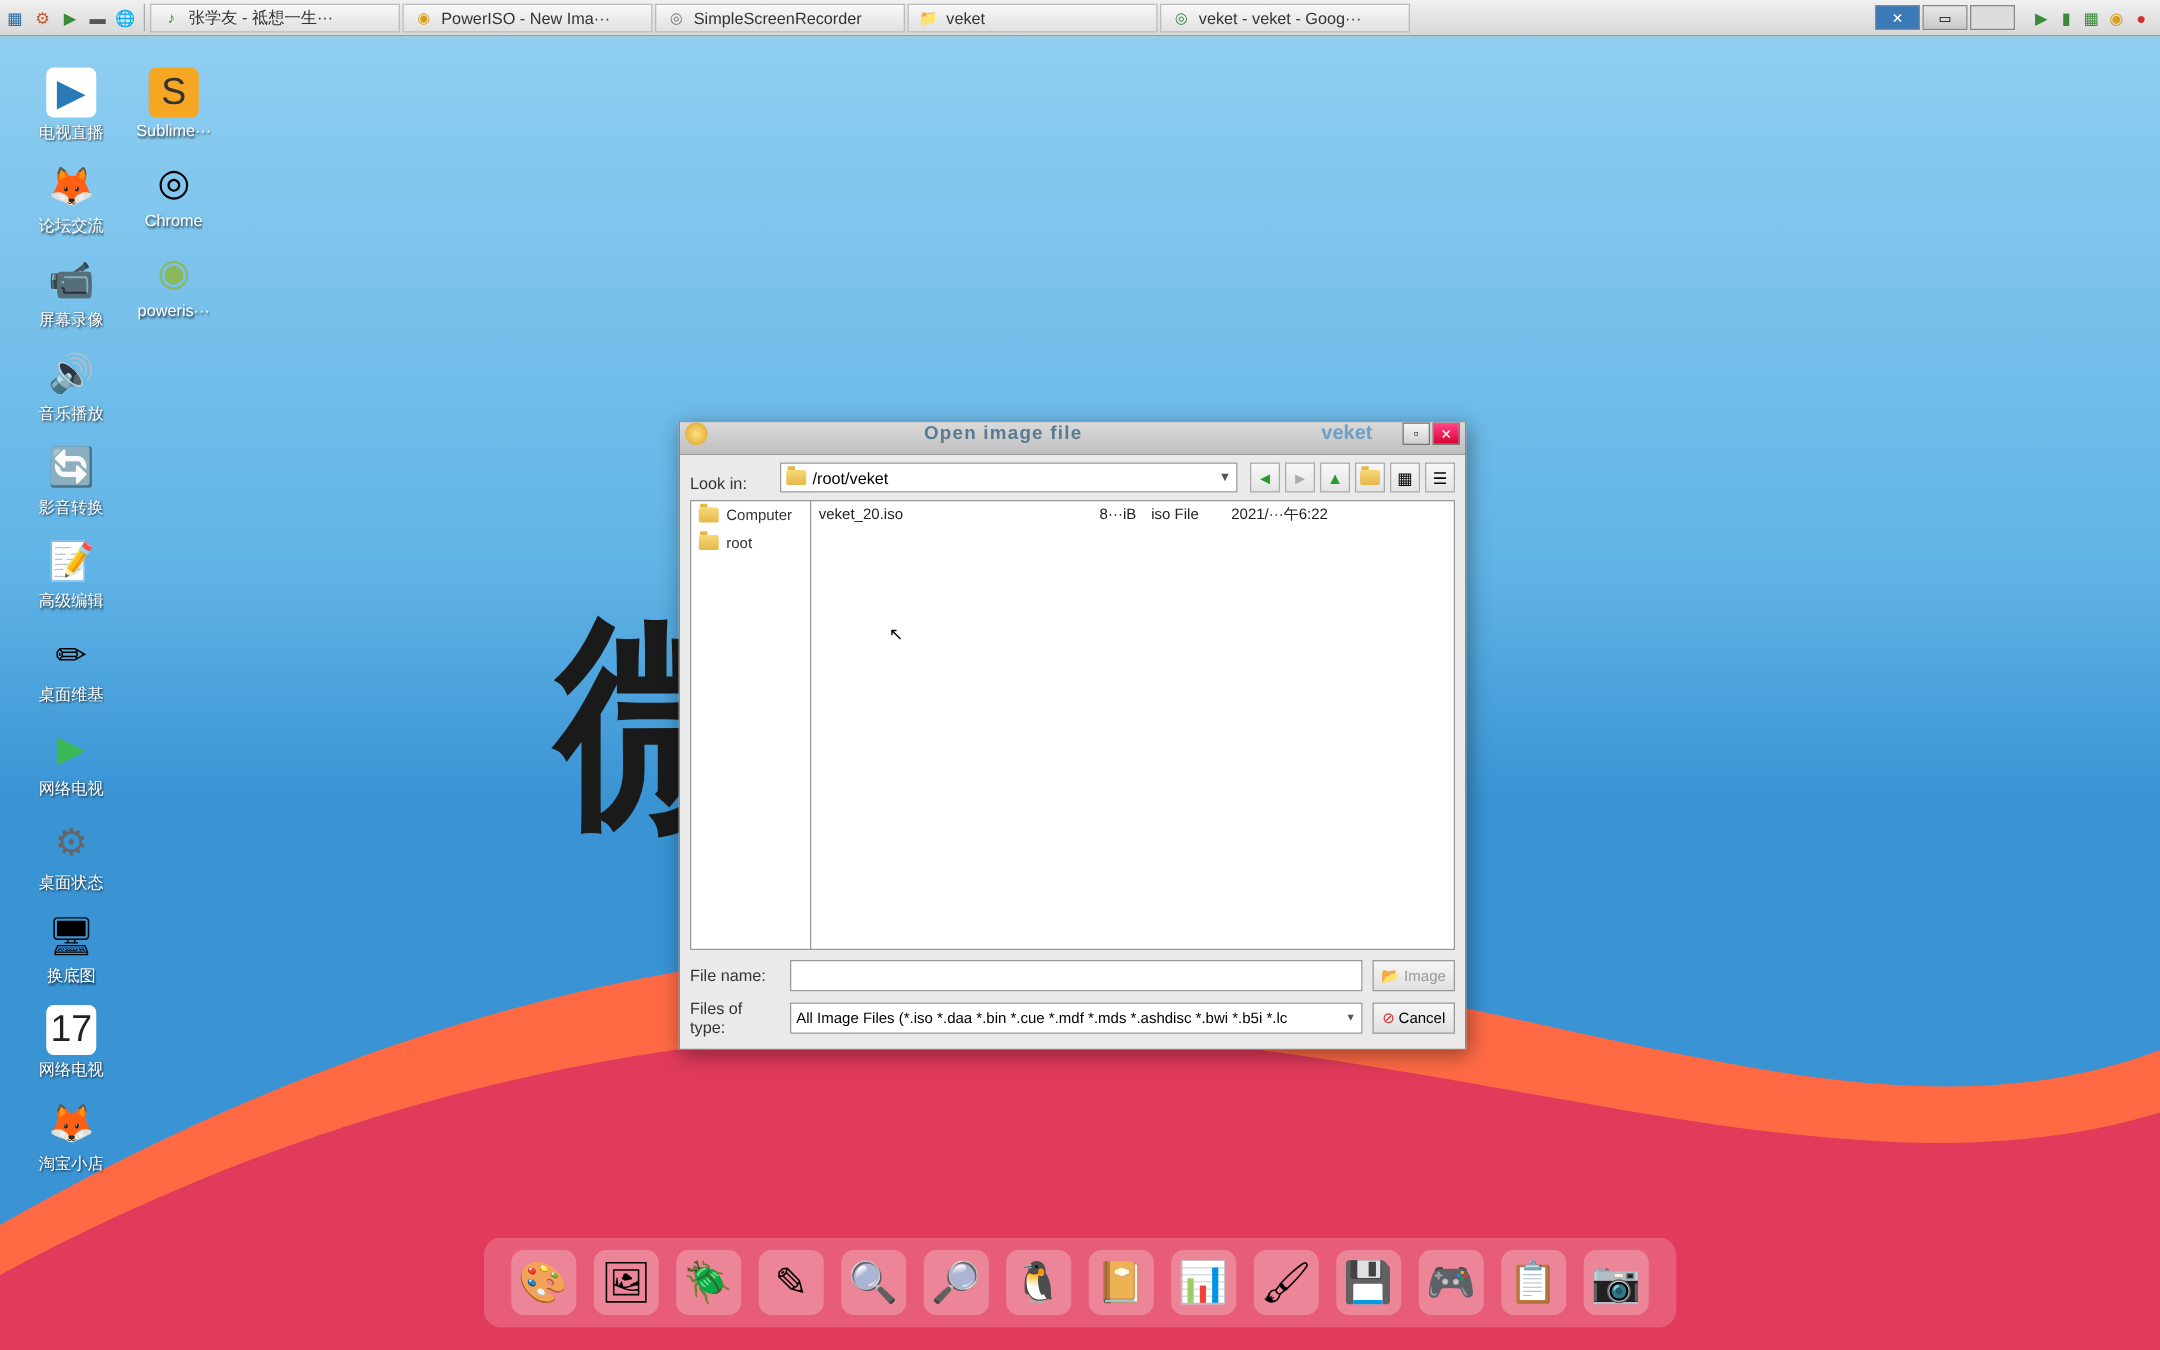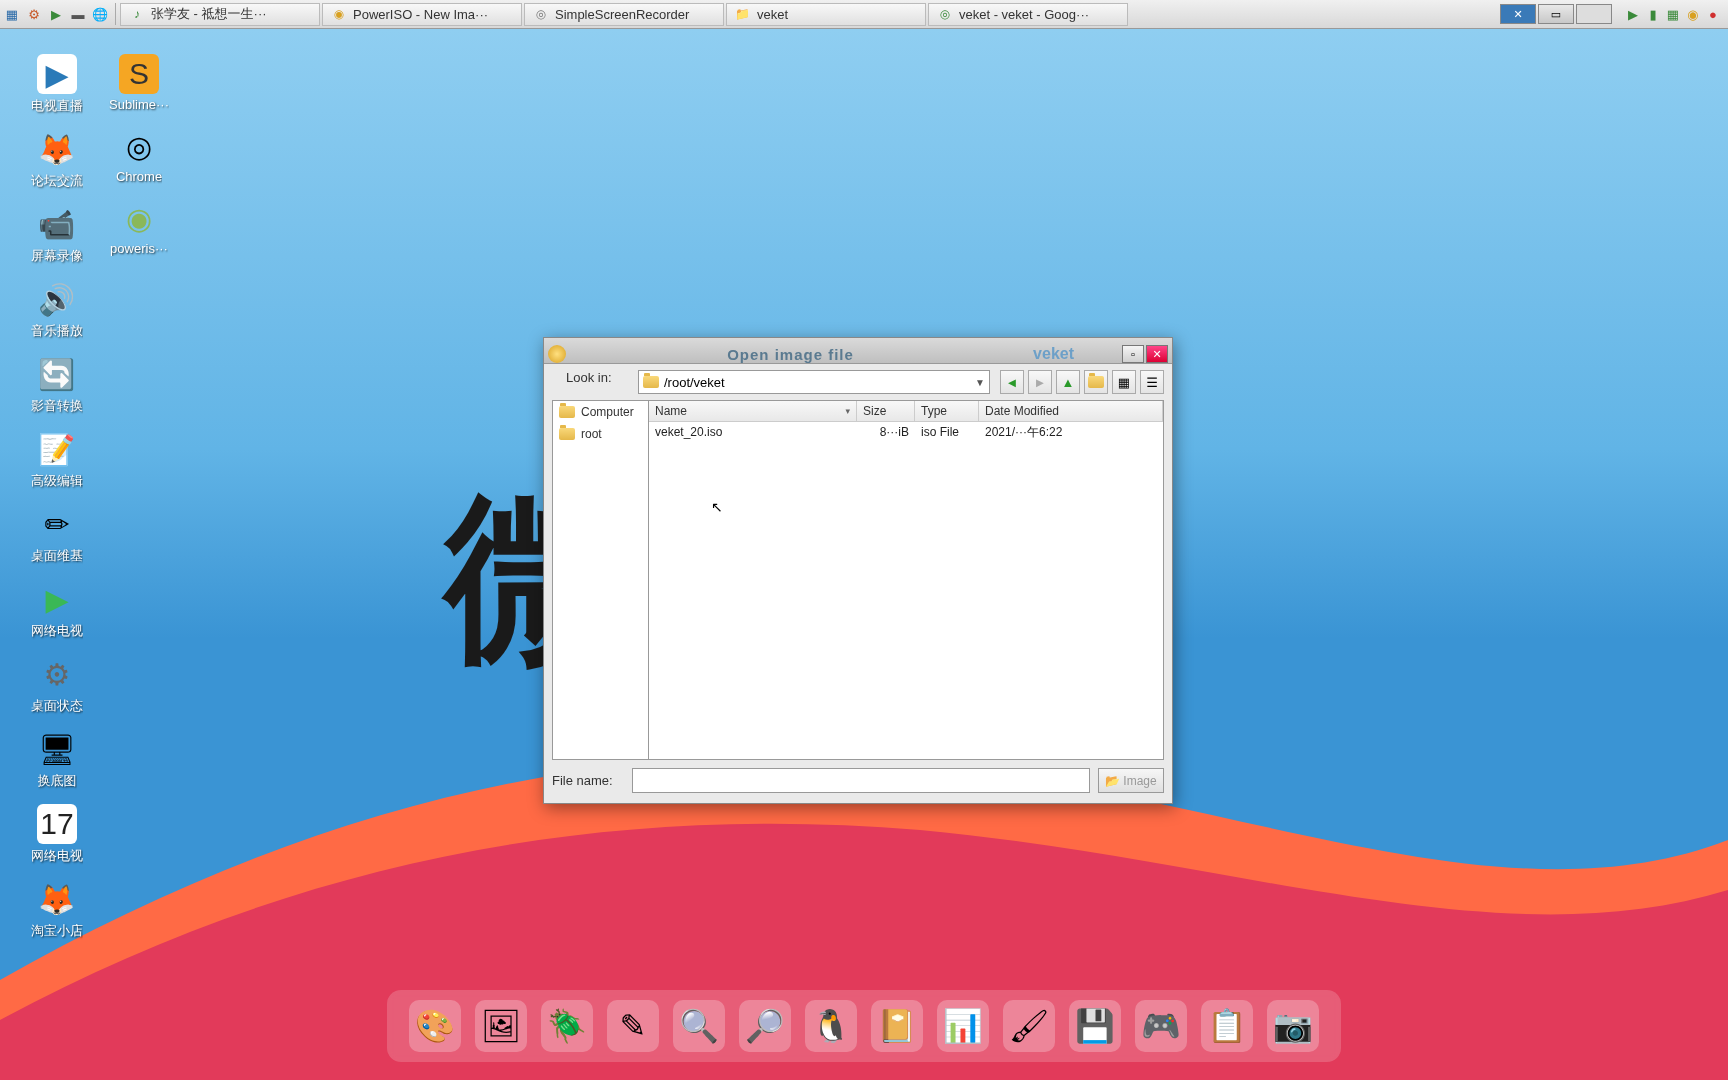--- a/index.html
+++ b/index.html
@@ -30,30 +30,30 @@
 .dicon .gl { width: 40px; height: 40px; display: flex; align-items: center; justify-content: center; font-size: 30px; border-radius: 6px; }
 .dicon .lbl { color: #fff; font-size: 13px; text-shadow: 1px 1px 2px rgba(0,0,0,.8); margin-top: 3px; text-align: center; white-space: nowrap; max-width: 78px; overflow: hidden; text-overflow: ellipsis; }
 .col2 { position: absolute; top: 25px; left: 100px; z-index: 3; }
 
 
 .dock { position: absolute; bottom: 18px; left: 50%; transform: translateX(-50%); display: flex; gap: 14px; padding: 10px 22px; background: rgba(255,255,255,.18); border-radius: 14px; z-index: 4; backdrop-filter: blur(4px); }
 .dock .dockicon { width: 52px; height: 52px; border-radius: 10px; display: flex; align-items: center; justify-content: center; font-size: 32px; background: rgba(255,255,255,.25); }
 
 
 .dialog { position: absolute; left: 543px; top: 308px; width: 630px; background: #eaeaea; border: 1px solid #888; box-shadow: 2px 4px 16px rgba(0,0,0,.4); z-index: 50; font-size: 13px; }
-.titlebar { height: 26px; background: linear-gradient(#dadada,#bfbfbf); display: flex; align-items: flex-end; padding: 0 4px; position: relative; border-bottom: 1px solid #999; gap: 24px; }
+.titlebar { height: 26px; background: linear-gradient(#dadada,#bfbfbf); display: flex; align-items: flex-start; padding: 0 4px; position: relative; border-bottom: 1px solid #999; }
 .titlebar .ico { width: 18px; height: 18px; border-radius: 50%; background: radial-gradient(#ffe080,#d8a020); margin-right: 6px; }
 .titlebar .title { flex: 1; text-align: center; color: #5a7a90; font-weight: bold; font-size: 15px; letter-spacing: 1px; }
 .titlebar .extra { color: #6da0c8; font-weight: bold; font-size: 16px; padding: 0 24px; }
 .titlebar .winbtns { display: flex; gap: 2px; }
 .titlebar .winbtn { width: 22px; height: 18px; border: 1px solid #777; background: linear-gradient(#f5f5f5,#d0d0d0); display: flex; align-items: center; justify-content: center; font-size: 11px; }
 .titlebar .winbtn.close { background: linear-gradient(#f48,#d03); color: #fff; }
 
 .dlg-body { padding: 6px 8px 10px; }
-.lookrow { display: flex; align-items: flex-start; gap: 10px; margin-bottom: 6px; margin-left: 14px; }
+.lookrow { display: flex; align-items: flex-end; gap: 10px; margin-bottom: 6px; }
 .lookrow label { width: 62px; color: #333; }
 .pathbox { flex: 1; border: 1px solid #999; background: #fff; height: 24px; display: flex; align-items: center; padding: 0 4px; gap: 5px; }
 .pathbox .arrow { margin-left: auto; font-size: 10px; color: #555; }
 .nav-icons { display: flex; gap: 4px; }
 .nav-icons .nbtn { width: 24px; height: 24px; border: 1px solid #aaa; background: linear-gradient(#f8f8f8,#e4e4e4); display: flex; align-items: center; justify-content: center; font-size: 13px; }
 
 .browse { display: flex; gap: 0; height: 360px; }
 .sidepane { width: 96px; border: 1px solid #999; border-right: none; background: #fff; }
 .sidepane .sitem { display: flex; align-items: center; gap: 6px; padding: 4px 6px; font-size: 12px; color: #333; }
 .filepane { flex: 1; border: 1px solid #999; background: #fff; display: flex; flex-direction: column; }
@@ -242,43 +242,47 @@
             <div class="sitem">
               <span class="folder-ico"></span>
               <span>Computer</span>
             </div>
             <div class="sitem">
               <span class="folder-ico"></span>
               <span>root</span>
             </div>
           </div>
         <div class="filepane">
-          <div class="colheads">
-            <div class="ch-name">Name</div>
-            <div class="ch-size">Size</div>
-            <div class="ch-type">Type</div>
-            <div class="ch-date">Date Modified</div>
-          </div>
           <div id="filerows">
               <div class="filerow">
                 <div class="fr-name">veket_20.iso</div>
                 <div class="fr-size">8···iB</div>
                 <div class="fr-type">iso File</div>
                 <div class="fr-date">2021/···午6:22</div>
               </div>
             </div>
         </div>
       </div>
       <div class="bottomrows">
         <div class="brow">
           <label>File name:</label>
           <input class="txtin" value="" style="">
           <div class="dbtn disabled">
               <span class="bico">📂</span>
               <span>Image</span>
+            </div>
+        </div>
+        <div class="brow">
+          <label>Files of type:</label>
+          <div class="combo">
+              <span>All Image Files (*.iso *.daa *.bin *.cue *.mdf *.mds *.ashdisc *.bwi *.b5i *.lc</span>
+            </div>
+          <div class="dbtn">
+              <span class="bico" style="color:#d03030">⊘</span>
+              <span>Cancel</span>
             </div>
         </div>
       </div>
     </div>
   </div>
 
   <div class="cursor">↖</div>
 
   <div class="dock" id="dock">
       <div class="dockicon">🎨</div>

